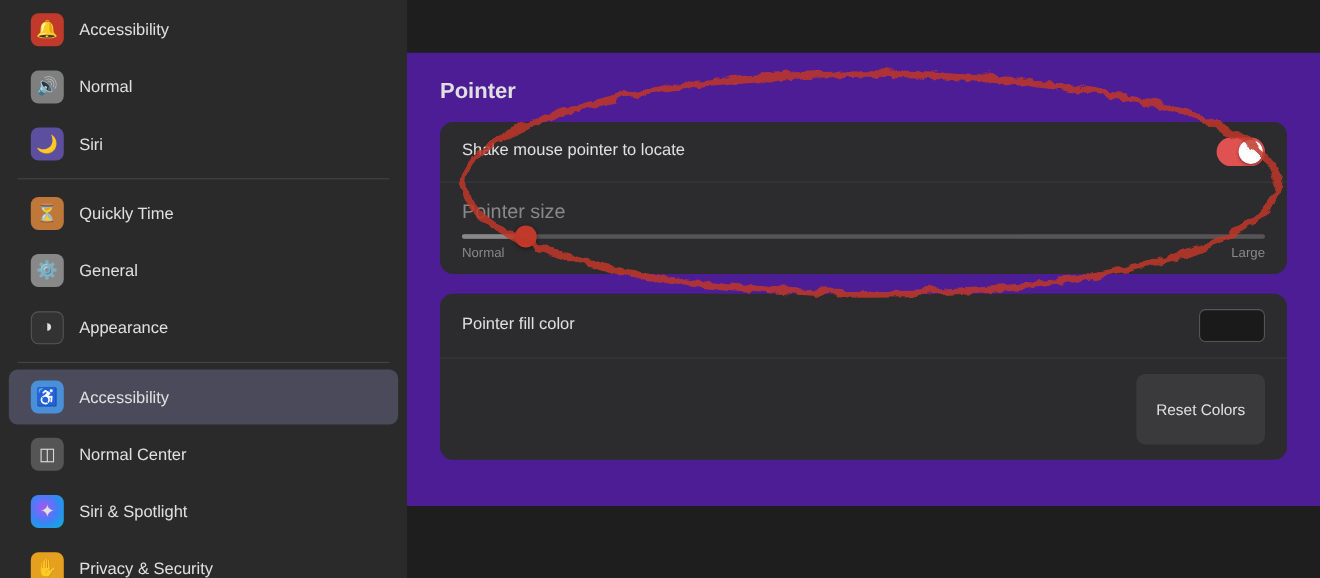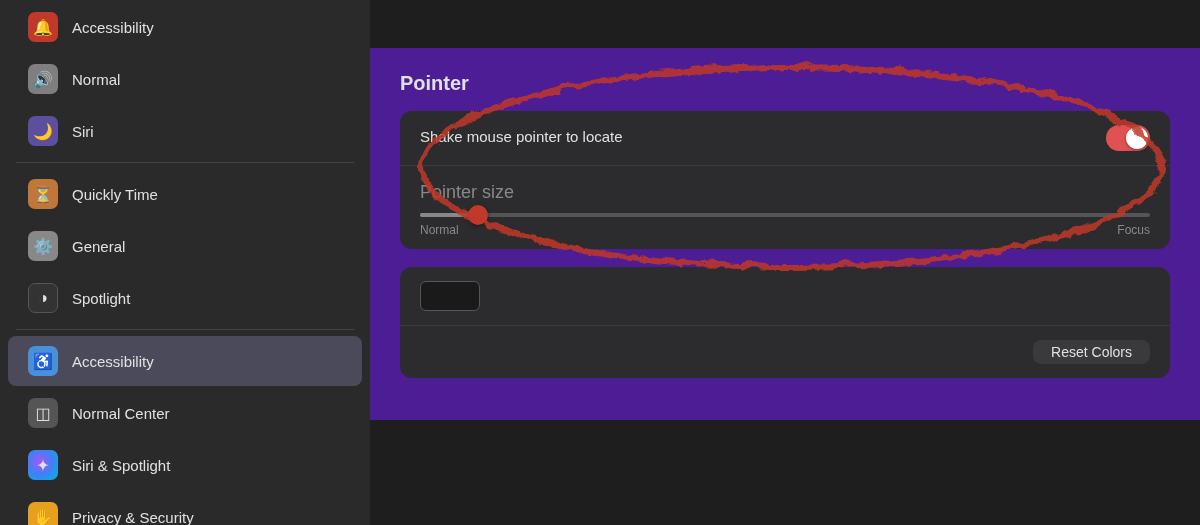--- a/index.html
+++ b/index.html
@@ -214,21 +214,21 @@
 
     .color-swatch.white { background: #ffffff; }
     .color-swatch.black { background: #1a1a1a; }
 
     
     .reset-btn {
       background: #3a3a3c;
       color: #e0e0e0;
       border: none;
       border-radius: 8px;
-      padding: 4px 18px;
+      padding: 24px 18px;
       font-size: 14px;
       cursor: pointer;
       float: right;
       margin: 10px 20px;
     }
 
     .card-actions {
       padding: 4px 0;
       overflow: hidden;
     }
@@ -260,21 +260,21 @@
     <div class="sidebar-item">
       <div class="sidebar-icon icon-screentime" style="font-size: 16px; display: flex; align-items: center; justify-content: center;">⏳</div>
       <span>Quickly Time</span>
     </div>
     <div class="sidebar-item">
       <div class="sidebar-icon icon-general" style="font-size: 16px; display: flex; align-items: center; justify-content: center;">⚙️</div>
       <span>General</span>
     </div>
     <div class="sidebar-item">
       <div class="sidebar-icon icon-appearance" style="font-size: 16px; display: flex; align-items: center; justify-content: center;">◑</div>
-      <span>Spotlight</span>
+      <span>Appearance</span>
     </div>
     <div class="sidebar-divider"></div>
     <div class="sidebar-item active">
       <div class="sidebar-icon icon-accessibility" style="font-size: 16px; display: flex; align-items: center; justify-content: center;">♿</div>
       <span>Accessibility</span>
     </div>
     <div class="sidebar-item">
       <div class="sidebar-icon icon-controlcenter" style="font-size: 16px; display: flex; align-items: center; justify-content: center;">◫</div>
       <span>Normal Center</span>
     </div>
@@ -306,28 +306,31 @@
       <div class="slider-row">
         <div class="slider-label">Pointer size</div>
         <div class="slider-container">
           <div class="slider-track">
             <div class="slider-fill"></div>
             <div class="slider-thumb"></div>
           </div>
         </div>
         <div class="slider-labels">
           <span class="slider-label-text">Normal</span>
-          <span class="slider-label-text">Focus</span>
+          <span class="slider-label-text">Large</span>
         </div>
       </div>
     </div>
 
     <div class="card">
 
       <div class="card-row">
+        <div class="card-row-label">
+          <div class="card-row-title">Pointer fill color</div>
+        </div>
         <div class="color-swatch black"></div>
       </div>
 
       <div class="card-actions">
         <button class="reset-btn">Reset Colors</button>
       </div>
     </div>
 
   </div>
 

